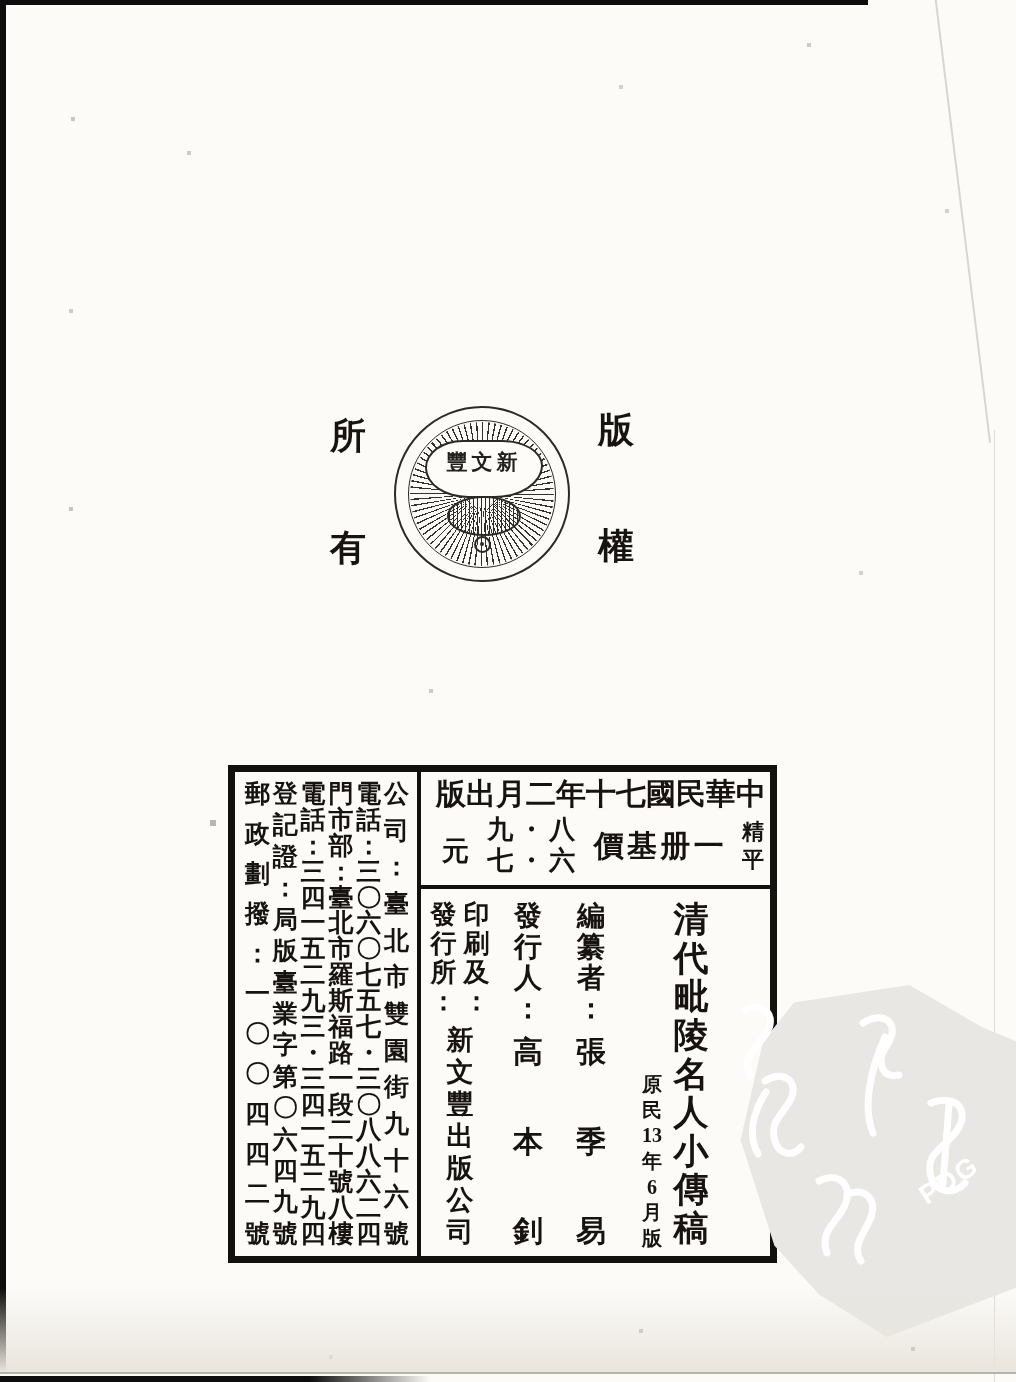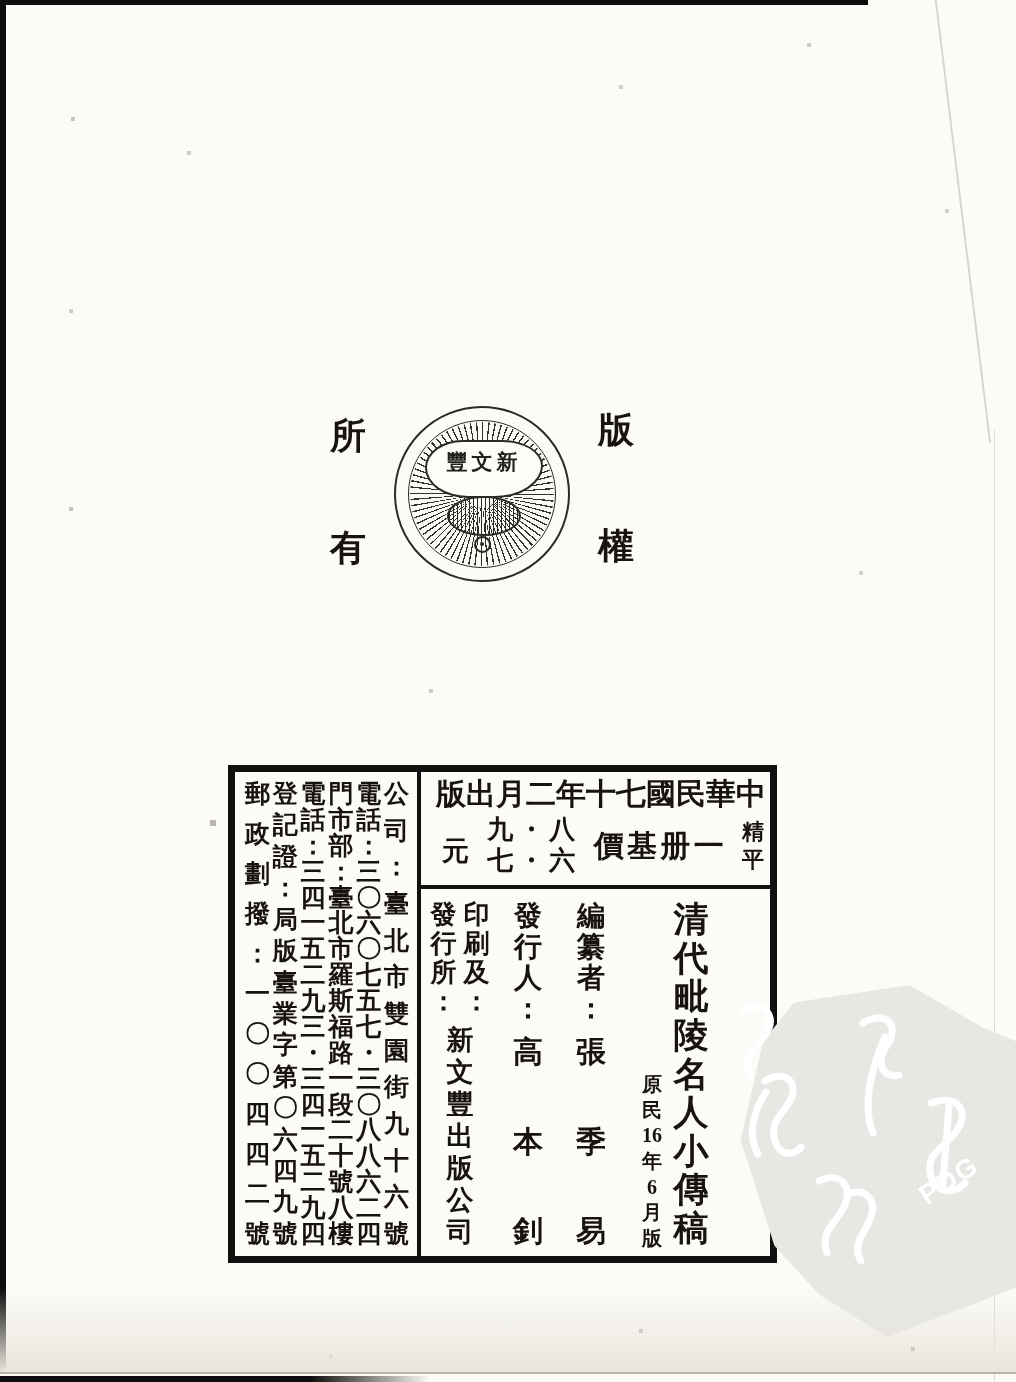--- a/index.html
+++ b/index.html
@@ -278,21 +278,21 @@
           <span>陵</span>
           <span>名</span>
           <span>人</span>
           <span>小</span>
           <span>傳</span>
           <span>稿</span>
         </div>
       <div class="edition-col vcol spread">
           <span>原</span>
           <span>民</span>
-          <span>16</span>
+          <span>13</span>
           <span>年</span>
           <span>6</span>
           <span>月</span>
           <span>版</span>
         </div>
 
       <div class="credit-col col-editor">
         <div class="credit-label vcol">
             <span>編</span>
             <span>纂</span>

